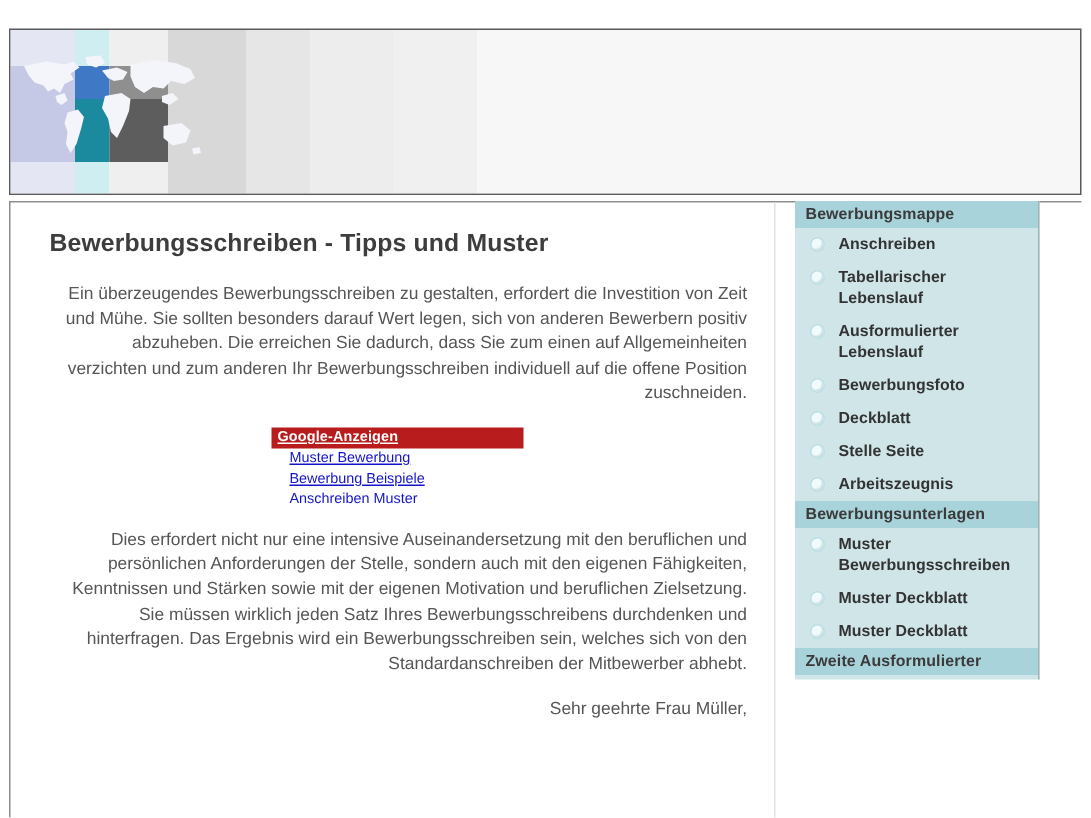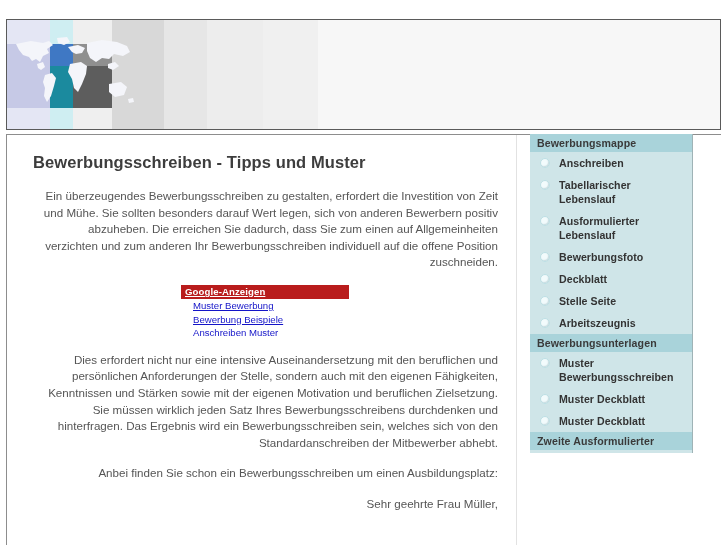--- a/index.html
+++ b/index.html
@@ -226,21 +226,20 @@
 
       <div id="ads-block">
         <div id="ads-title">Google-Anzeigen</div>
         <a class="ad-link">Muster Bewerbung</a>
         <a class="ad-link">Bewerbung Beispiele</a>
         <a class="ad-link no-underline">Anschreiben Muster</a>
       </div>
 
       <p class="body-par">Dies erfordert nicht nur eine intensive Auseinandersetzung mit den beruflichen und persönlichen Anforderungen der Stelle, sondern auch mit den eigenen Fähigkeiten, Kenntnissen und Stärken sowie mit der eigenen Motivation und beruflichen Zielsetzung. Sie müssen wirklich jeden Satz Ihres Bewerbungsschreibens durchdenken und hinterfragen. Das Ergebnis wird ein Bewerbungsschreiben sein, welches sich von den Standardanschreiben der Mitbewerber abhebt.</p>
 
-      <p class="body-par">Anbei finden Sie schon ein Bewerbungsschreiben um einen Ausbildungsplatz:</p>
 
       <p class="body-par">Sehr geehrte Frau Müller,</p>
 
     </div>
   </div>
 </div>
 
 <div id="sidebar">
     <div class="side-head">Bewerbungsmappe</div>
     <div class="side-item">

